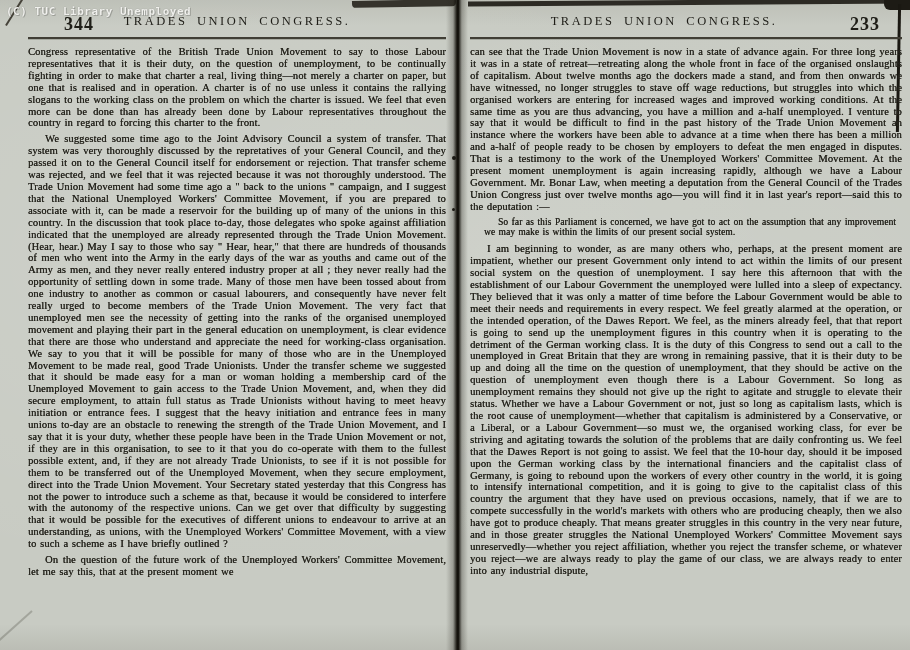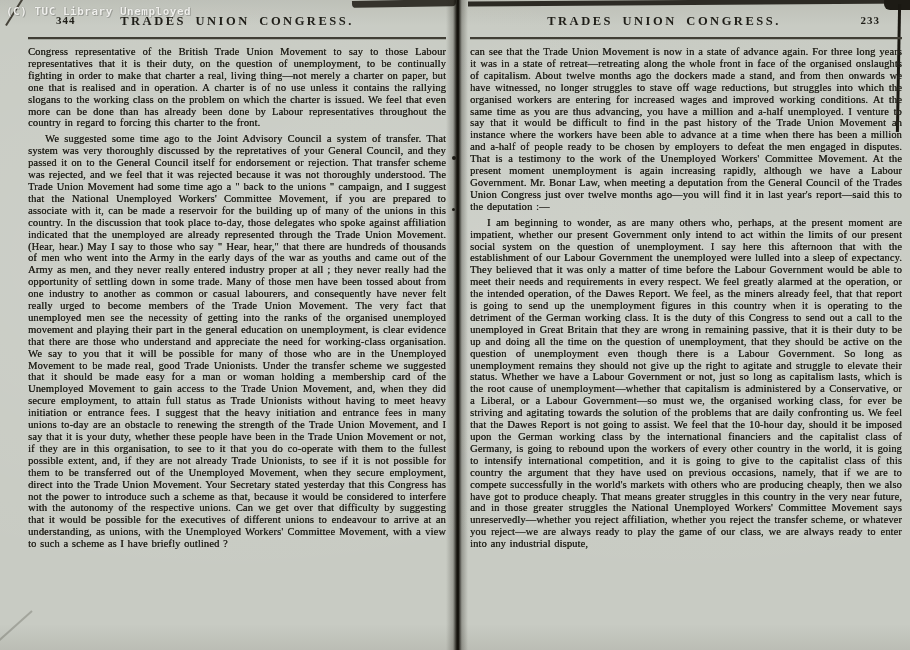--- a/index.html
+++ b/index.html
@@ -48,30 +48,30 @@
     letter-spacing: 0.5px;
     z-index: 10;
   }
   
   .page { position: absolute; top: 14px; color: #24231c; }
   .page-left  { left: 28px;  width: 418px; }
   .page-right { left: 470px; width: 432px; }
   .page-header { position: relative; height: 20px; }
   .header-title {
     text-align: center;
-    font-size: 12.5px; font-weight: bold;
+    font-size: 12.5px; font-weight: normal;
     letter-spacing: 2.5px;
     word-spacing: 4px;
     color: #1f1e18;
   }
   .page-right .header-title { padding-right: 44px; }
   .page-number {
     position: absolute; top: 0;
-    font-size: 11px; font-weight: bold;
-    color: #1f1e18; letter-spacing: 1px;
+    font-size: 18px; font-weight: bold;
+    color: #1f1e18; letter-spacing: 1px; margin-left: 8px;
   }
   .page-left  .page-number { left: 28px; }
   .page-right .page-number { right: 22px; }
   .header-rule {
     height: 0; border: none;
     border-top: 2px solid #403e35;
     margin: 3px 0 7px 0;
     box-shadow: 0 1px 0 rgba(64,62,53,0.25);
   }
   .page-body { font-size: 10.5px; line-height: 11.9px; }
@@ -111,26 +111,28 @@
 
 <div class="page page-left">
   <div class="page-header">
     <span class="page-number">344</span>
     <div class="header-title">TRADES UNION CONGRESS.</div>
   </div>
   <hr class="header-rule">
   <div class="page-body">
       <p class="flush">Congress representative of the British Trade Union Movement to say to those Labour representatives that it is their duty, on the question of unemployment, to be continually fighting in order to make that charter a real, living thing—not merely a charter on paper, but one that is realised and in operation.  A charter is of no use unless it contains the rallying slogans to the working class on the problem on which the charter is issued.  We feel that even more can be done than has already been done by Labour representatives throughout the country in regard to forcing this charter to the front.</p>
       <p class="para">We suggested some time ago to the Joint Advisory Council a system of transfer.  That system was very thoroughly discussed by the repretatives of your General Council, and they passed it on to the General Council itself for endorsement or rejection.  That transfer scheme was rejected, and we feel that it was rejected because it was not thoroughly understood. The Trade Union Movement had some time ago a " back to the unions " campaign, and I suggest that the National Unemployed Workers' Committee Movement, if you are prepared to associate with it, can be made a reservoir for the building up of many of the unions in this country.  In the discussion that took place to-day, those delegates who spoke against affiliation indicated that the unemployed are already represented through the Trade Union Movement.  (Hear, hear.)  May I say to those who say " Hear, hear," that there are hundreds of thousands of men who went into the Army in the early days of the war as youths and came out of the Army as men, and they never really entered industry proper at all ; they never really had the opportunity of settling down in some trade.  Many of those men have been tossed about from one industry to another as common or casual labourers, and consequently have never felt really urged to become members of the Trade Union Movement.  The very fact that unemployed men see the necessity of getting into the ranks of the organised unemployed movement and playing their part in the general education on unemployment, is clear evidence that there are those who understand and appreciate the need for working-class organisation.  We say to you that it will be possible for many of those who are in the Unemployed Movement to be made real, good Trade Unionists.  Under the transfer scheme we suggested that it should be made easy for a man or woman holding a membership card of the Unemployed Movement to gain access to the Trade Union Movement, and, when they did secure employment, to attain full status as Trade Unionists without having to meet heavy initiation or entrance fees.  I suggest that the heavy initiation and entrance fees in many unions to-day are an obstacle to renewing the strength of the Trade Union Movement, and I say that it is your duty, whether these people have been in the Trade Union Movement or not, if they are in this organisation, to see to it that you do co-operate with them to the fullest possible extent, and, if they are not already Trade Unionists, to see if it is not possible for them to be transferred out of the Unemployed Movement, when they secure employment, direct into the Trade Union Movement.  Your Secretary stated yesterday that this Congress has not the power to introduce such a scheme as that, because it would be considered to interfere with the autonomy of the respective unions.  Can we get over that difficulty by suggesting that it would be possible for the executives of different unions to endeavour to arrive at an understanding, as unions, with the Unemployed Workers' Committee Movement, with a view to such a scheme as I have briefly outlined ?</p>
+      <p class="para">On the question of the future work of the Unemployed Workers' Committee Movement, let me say this, that at the present moment we</p>
     </div>
 </div>
 
 <div class="page page-right">
   <div class="page-header">
     <span class="page-number">233</span>
     <div class="header-title">TRADES UNION CONGRESS.</div>
   </div>
   <hr class="header-rule">
   <div class="page-body">
       <p class="flush">can see that the Trade Union Movement is now in a state of advance again. For three long years it was in a state of retreat—retreating along the whole front in face of the organised onslaughts of capitalism.  About twelve months ago the dockers made a stand, and from then onwards we have witnessed, no longer struggles to stave off wage reductions, but struggles into which the organised workers are entering for increased wages and improved working conditions.  At the same time as you are thus advancing, you have a million and a-half unemployed.  I venture to say that it would be difficult to find in the past history of the Trade Union Movement an instance where the workers have been able to advance at a time when there has been a million and a-half of people ready to be chosen by employers to defeat the men engaged in disputes.  That is a testimony to the work of the Unemployed Workers' Committee Movement.  At the present moment unemployment is again increasing rapidly, although we have a Labour Government.  Mr. Bonar Law, when meeting a deputation from the General Council of the Trades Union Congress just over twelve months ago—you will find it in last year's report—said this to the deputation :—</p>
+      <p class="quote">So far as this Parliament is concerned, we have got to act on the assumption that any improvement we may make is within the limits of our present social system.</p>
       <p class="para">I am beginning to wonder, as are many others who, perhaps, at the present moment are impatient, whether our present Government only intend to act within the limits of our present social system on the question of unemployment.  I say here this afternoon that with the establishment of our Labour Government the unemployed were lulled into a sleep of expectancy.  They believed that it was only a matter of time before the Labour Government would be able to meet their needs and requirements in every respect.  We feel greatly alarmed at the operation, or the intended operation, of the Dawes Report.  We feel, as the miners already feel, that that report is going to send up the unemployment figures in this country when it is operating to the detriment of the German working class.  It is the duty of this Congress to send out a call to the unemployed in Great Britain that they are wrong in remaining passive, that it is their duty to be up and doing all the time on the question of unemployment, that they should be active on the question of unemployment even though there is a Labour Government.  So long as unemployment remains they should not give up the right to agitate and struggle to elevate their status.  Whether we have a Labour Government or not, just so long as capitalism lasts, which is the root cause of unemployment—whether that capitalism is administered by a Conservative, or a Liberal, or a Labour Government—so must we, the organised working class, for ever be striving and agitating towards the solution of the problems that are daily confronting us.  We feel that the Dawes Report is not going to assist.  We feel that the 10-hour day, should it be imposed upon the German working class by the international financiers and the capitalist class of Germany, is going to rebound upon the workers of every other country in the world, it is going to intensify international competition, and it is going to give to the capitalist class of this country the argument that they have used on previous occasions, namely, that if we are to compete successfully in the world's markets with others who are producing cheaply, then we also have got to produce cheaply.  That means greater struggles in this country in the very near future, and in those greater struggles the National Unemployed Workers' Committee Movement says unreservedly—whether you reject affiliation, whether you reject the transfer scheme, or whatever you reject—we are always ready to play the game of our class, we are always ready to enter into any industrial dispute,</p>
     </div>
 </div>
 
 </body></html>

